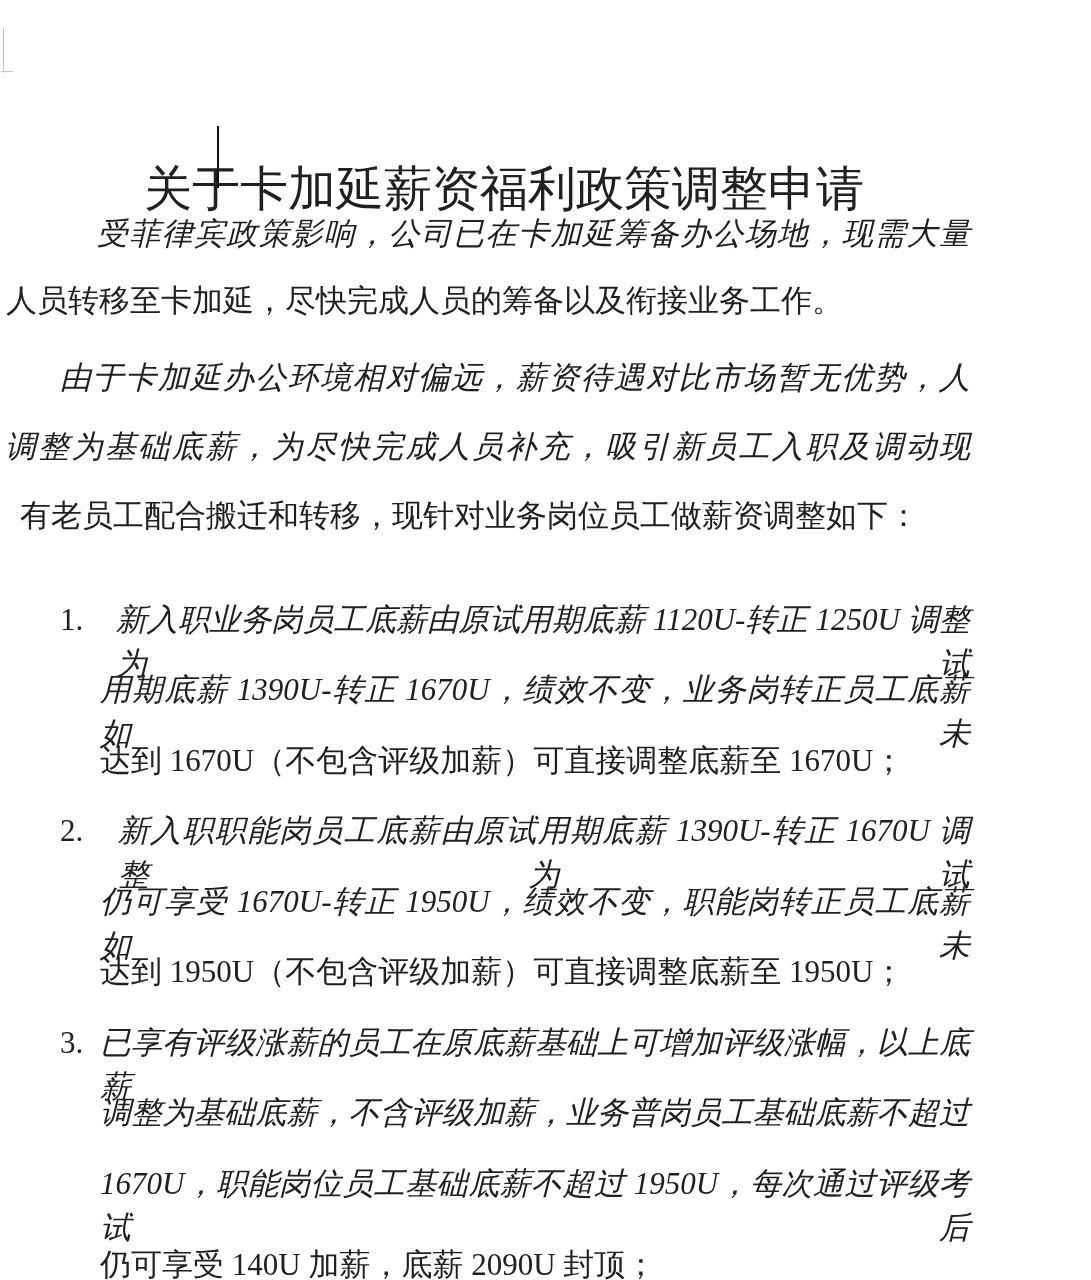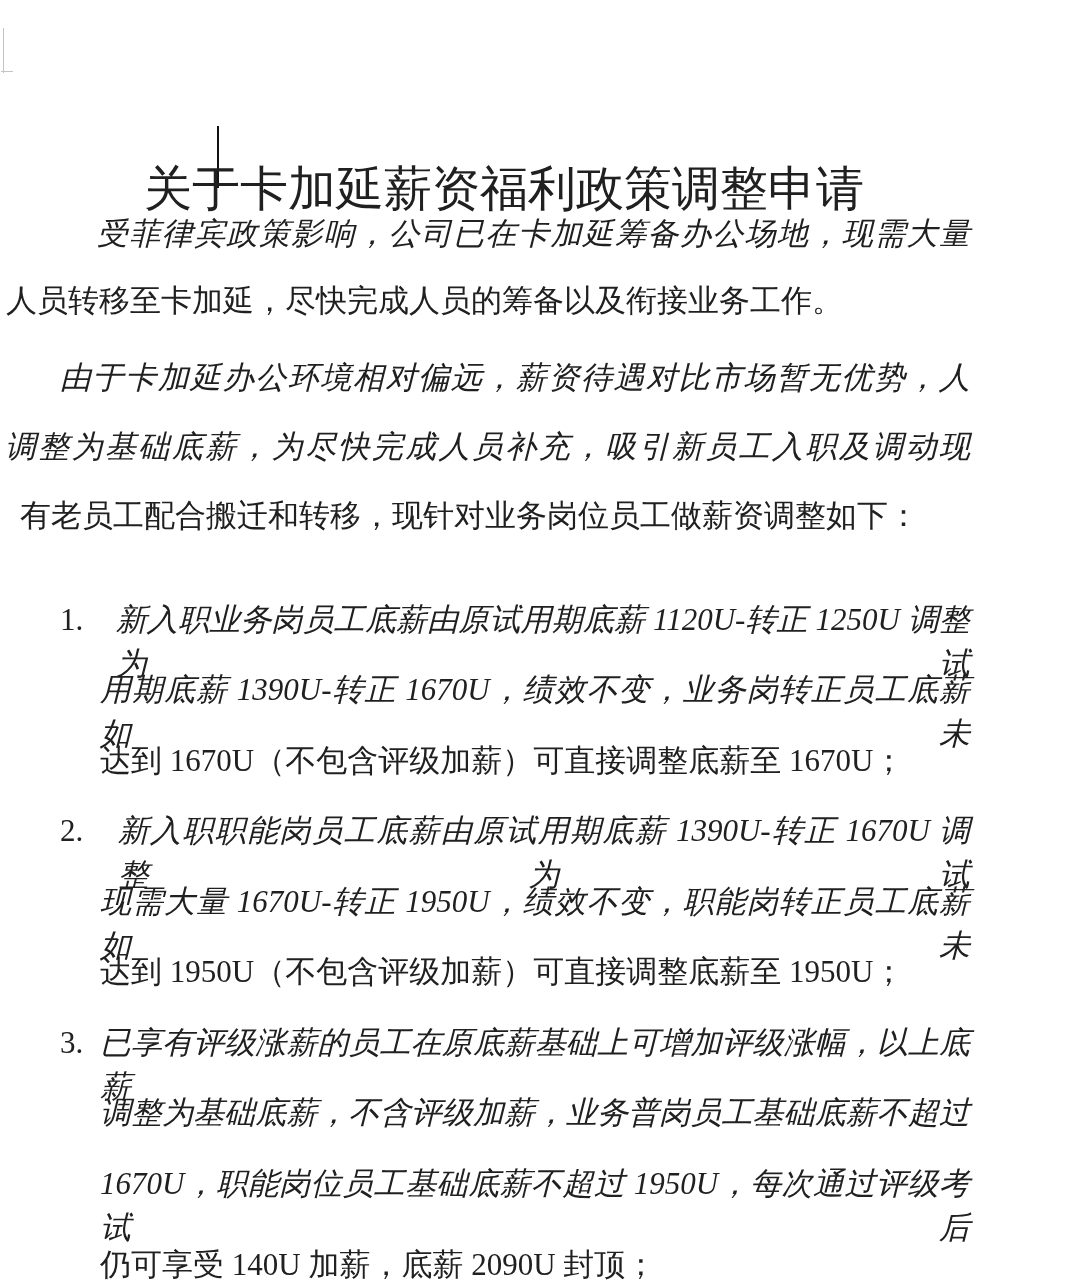--- a/index.html
+++ b/index.html
@@ -87,21 +87,21 @@
   <div class="ln j" style="top:425px; left:5px; right:14px;">调整为基础底薪，为尽快完成人员补充，吸引新员工入职及调动现</div>
   <div class="ln" style="top:494px; left:20px;">有老员工配合搬迁和转移，现针对业务岗位员工做薪资调整如下：</div>
 
   <div class="num" style="top:598px;">1.</div>
   <div class="ln j" style="top:598px; left:100px; right:14px;margin-left:16px;">新入职业务岗员工底薪由原试用期底薪 1120U-转正 1250U 调整为试</div>
   <div class="ln j" style="top:668px; left:100px; right:14px;">用期底薪 1390U-转正 1670U，绩效不变，业务岗转正员工底薪如未</div>
   <div class="ln" style="top:739px; left:100px;">达到 1670U（不包含评级加薪）可直接调整底薪至 1670U；</div>
 
   <div class="num" style="top:809px;">2.</div>
   <div class="ln j" style="top:809px; left:100px; right:14px;margin-left:18px;">新入职职能岗员工底薪由原试用期底薪 1390U-转正 1670U 调整为试</div>
-  <div class="ln j" style="top:880px; left:100px; right:14px;">现需大量 1670U-转正 1950U，绩效不变，职能岗转正员工底薪如未</div>
+  <div class="ln j" style="top:880px; left:100px; right:14px;">仍可享受 1670U-转正 1950U，绩效不变，职能岗转正员工底薪如未</div>
   <div class="ln" style="top:950px; left:100px;">达到 1950U（不包含评级加薪）可直接调整底薪至 1950U；</div>
 
   <div class="num" style="top:1021px;">3.</div>
   <div class="ln j" style="top:1021px; left:100px; right:14px;">已享有评级涨薪的员工在原底薪基础上可增加评级涨幅，以上底薪</div>
   <div class="ln j" style="top:1091px; left:100px; right:14px;">调整为基础底薪，不含评级加薪，业务普岗员工基础底薪不超过</div>
   <div class="ln j" style="top:1162px; left:100px; right:14px;">1670U，职能岗位员工基础底薪不超过 1950U，每次通过评级考试后</div>
   <div class="ln" style="top:1243px; left:100px;">仍可享受 140U 加薪，底薪 2090U 封顶；</div>
 
 </div>
 

